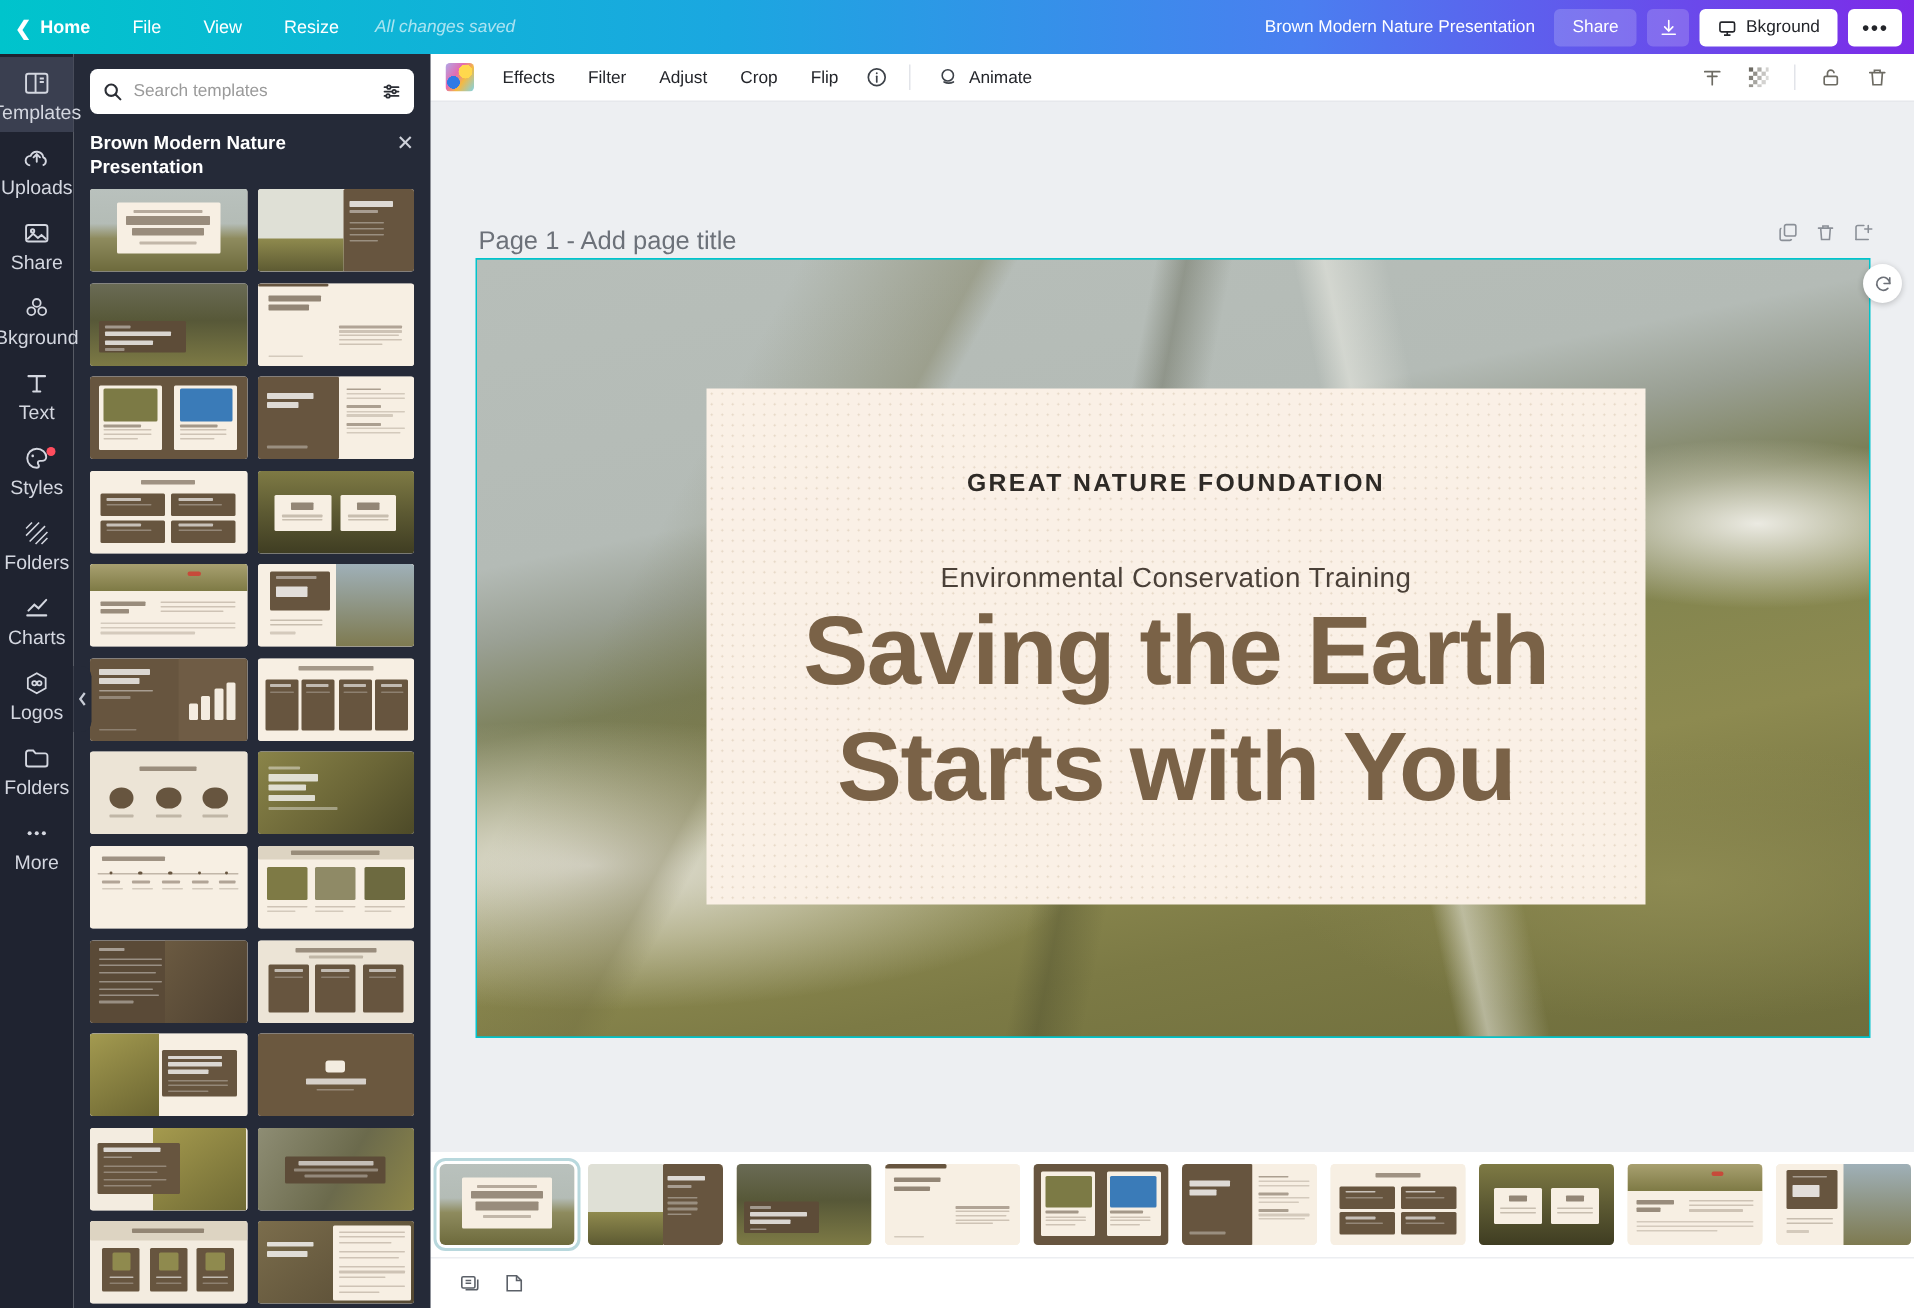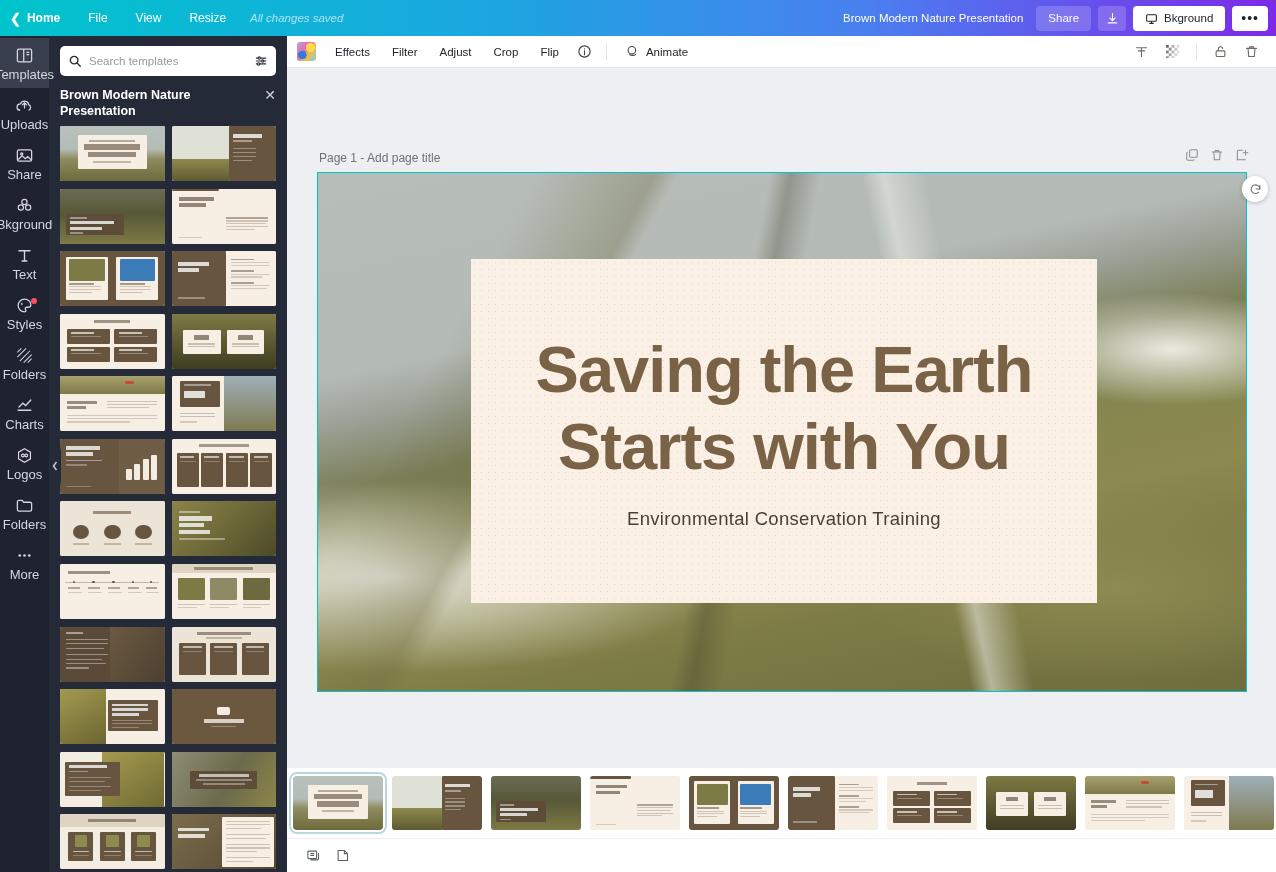--- a/index.html
+++ b/index.html
@@ -116,21 +116,21 @@
   }
   .tool-btn {
     font-size: 11.5px; color: #23252a; padding: 5px 11px; cursor: pointer;
     border-radius: 4px; white-space: nowrap;
   }
   .tool-sep { width: 1px; height: 17px; background: #e2e4e9; margin: 0 7px; }
   .tool-ic { padding: 4px 7px; cursor: pointer; display: flex; align-items: center; }
   #tool-right { margin-left: auto; display: flex; align-items: center; gap: 2px; }
 
   #page-label {
-    position: absolute; left: 32px; top: 115px; font-size: 12px; color: #6c7179;
+    position: absolute; left: 32px; top: 115px; font-size: 17px; color: #6c7179;
   }
   #page-actions {
     position: absolute; right: 27px; top: 112px; display: flex; gap: 11px; align-items: center;
   }
   .pg-ic { cursor: pointer; display: flex; }
 
   
   #slide-wrap {
     position: absolute; left: 31px; top: 137px; width: 928px; height: 518px;
   }
@@ -759,25 +759,26 @@
           <path d="M18 4v8M14 8h8"></path>
           <path d="M4 20h14"></path>
         </svg>
     </div>
   </div>
 
   <div id="slide-wrap">
     <div id="slide">
       <div id="slide-photo"></div>
       <div id="text-card">
+        <div id="eyebrow">GREAT NATURE FOUNDATION</div>
+        <div id="subhead">Environmental Conservation Training</div>
         <div id="headline">
           <div>Saving the Earth</div>
           <div>Starts with You</div>
         </div>
-        <div id="subhead">Environmental Conservation Training</div>
       </div>
     </div>
     <div id="rotate-handle">
       <svg width="13" height="13" viewBox="0 0 24 24" fill="none" stroke="#6d7178" stroke-width="2" stroke-linecap="round">
           <path d="M20 11a8 8 0 10-2.3 6.1"></path>
           <path d="M20 4v7h-7"></path>
         </svg>
     </div>
   </div>
 

